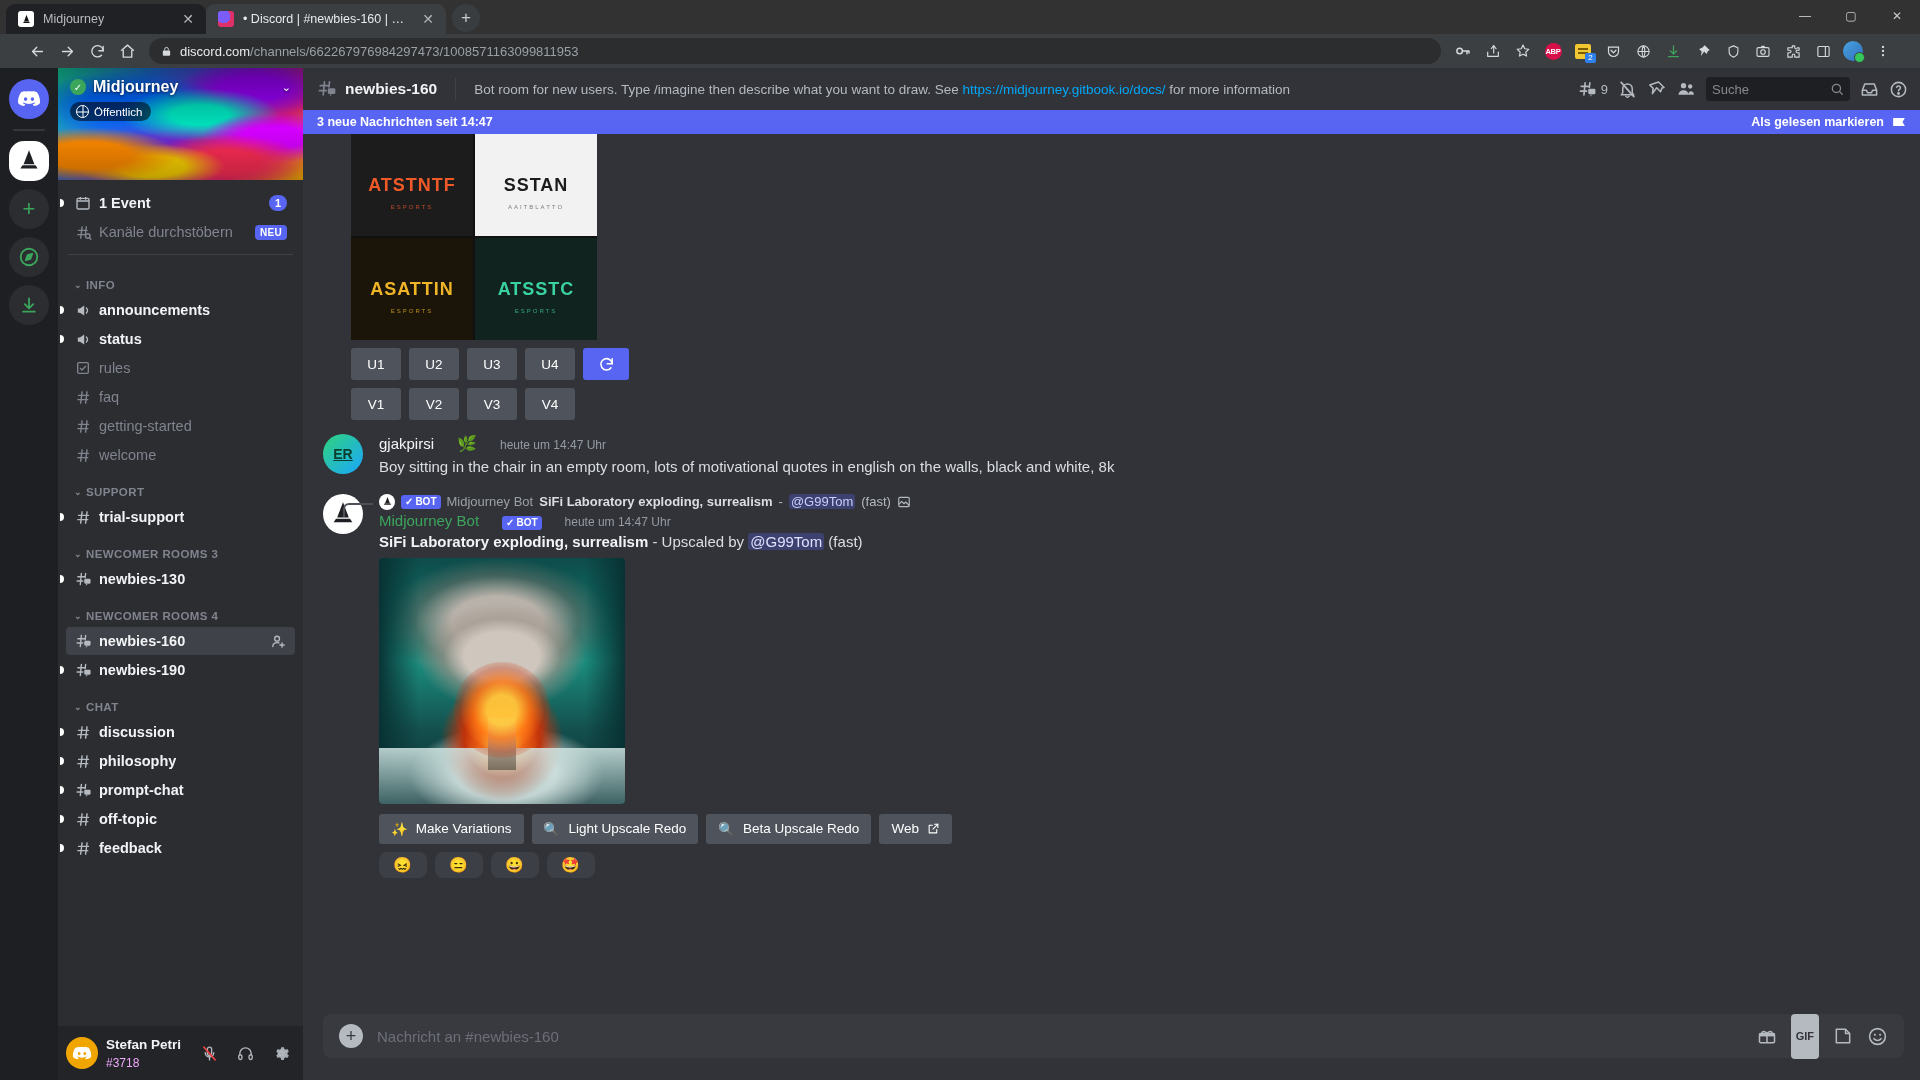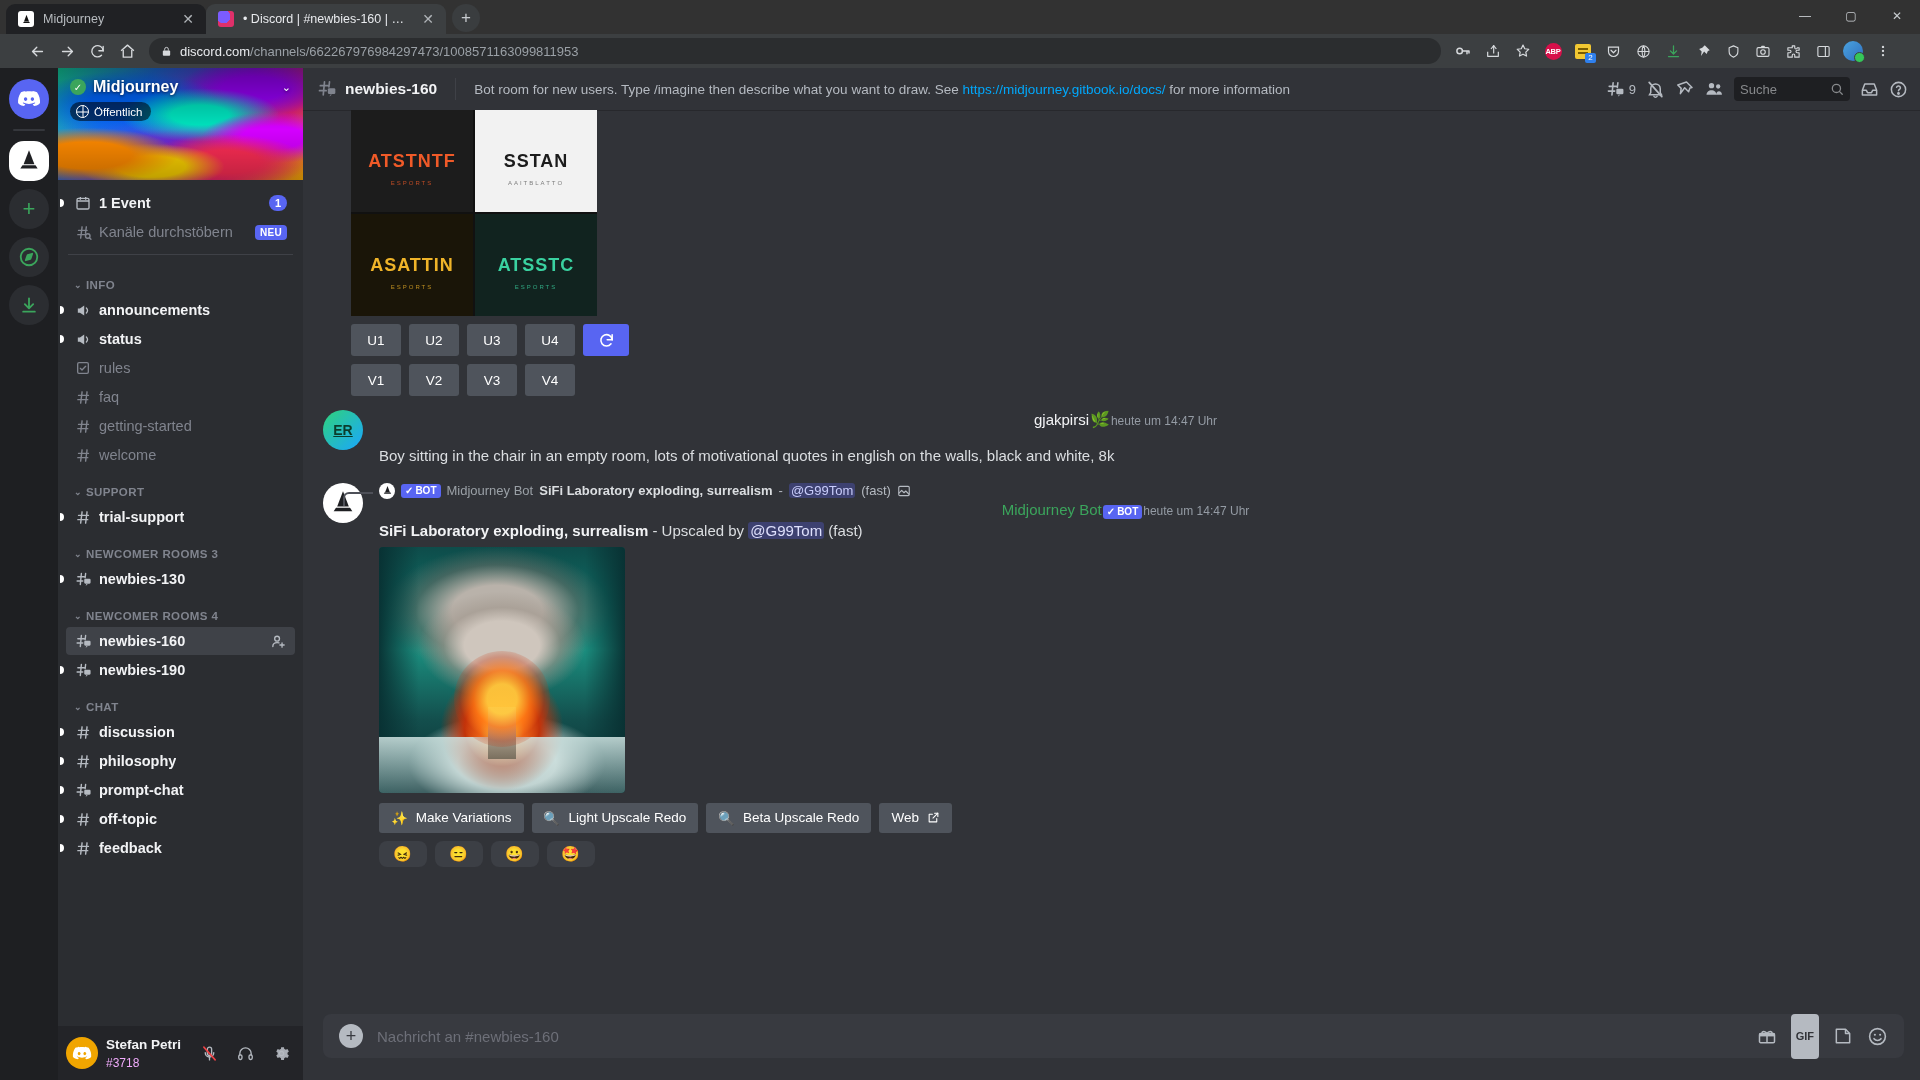--- a/index.html
+++ b/index.html
@@ -203,21 +203,21 @@
   .ch-name { color:#f2f3f5; font-size:15.5px; font-weight:bold; }
   .ch-div { width:1px; height:22px; background:#3f4147; margin: 0 10px; }
   .ch-topic {
     color:#b5bac1; font-size:13.5px; white-space:nowrap; overflow:hidden;
     text-overflow:ellipsis; flex:1 1 auto; min-width:0;
   }
   .ch-topic a { color:#00a8fc; text-decoration:none; }
   .ch-tools { display:flex; align-items:center; gap:10px; flex:0 0 auto; }
   .ch-ico { color:#b5bac1; display:flex; align-items:center; gap:4px; font-size:13px; }
   .searchbox {
-    width: 116px; height: 24px; background:#1e1f22; border-radius:4px;
+    width: 144px; height: 24px; background:#1e1f22; border-radius:4px;
     display:flex;align-items:center; padding:8px 6px; gap:6px;
     color:#87898c; font-size:13px;
   }
   .searchbox .st { flex:1 1 auto; }
 
   .notifbar {
     height: 24px; flex: 0 0 24px; background: #5865f2; color: #fff;
     display:flex; align-items:center; justify-content: space-between;
     padding: 0 14px; font-size: 12.5px; font-weight: bold;
   }
@@ -252,25 +252,25 @@
   .mjbtn.icononly { min-width:46px; padding:0; }
 
   .msg { display:flex; gap: 16px; padding: 14px 48px 2px 20px; }
   .msg-av {
     width: 40px; height: 40px; border-radius: 50%; flex: 0 0 40px;
     display:flex;align-items:center;justify-content:center; overflow:hidden;
   }
   .av-er { background: linear-gradient(135deg,#2fd37a 0%, #1aa6ff 100%); color:#0b3d2c; font-weight:bold; font-size:14px;text-decoration:underline; }
   .av-mj { background:#fff; }
   .msg-body { flex:1 1 auto; min-width:0; }
-  .msg-head { display:flex; align-items:baseline; gap:1px;justify-content:center; }
+  .msg-head { display:flex; align-items:baseline; gap:23px; }
   .mname { font-size:15px; font-weight:500; color:#f2f3f5; }
   .mname.green { color:#3ba55c; }
   .mtime { font-size:12px; color:#949ba4; }
-  .mtext { color:#dbdee1; font-size:15px; line-height:1.38; margin-top:17px; }
+  .mtext { color:#dbdee1; font-size:15px; line-height:1.38; margin-top:4px; }
 
   .reply-ctx {
     display:flex; align-items:center; gap:6px; font-size:13px;
     color:#b5bac1; padding: 0 0 2px 0; position: relative;
   }
   .reply-spine {
     position:absolute; left:-36px; top:9px; width:30px; height:14px;
     border-left:2px solid #4e5058; border-top:2px solid #4e5058;
     border-top-left-radius:6px;
   }
@@ -826,20 +826,31 @@
           <span class="ch-ico">
             <svg width="19" height="19" viewBox="0 0 24 24" fill="none" stroke="currentColor" stroke-width="1.9" stroke-linecap="round">
                 <circle cx="12" cy="12" r="9"></circle>
                 <path d="M9.6 9.2a2.5 2.5 0 0 1 4.8.8c0 1.7-2.4 2-2.4 3.5"></path>
                 <circle cx="12" cy="17" r=".9" fill="currentColor"></circle>
               </svg>
           </span>
         </span>
       </div>
 
+      <div class="notifbar">
+        <span>3 neue Nachrichten seit 14:47</span>
+        <span class="right">
+          <span>Als gelesen markieren</span>
+          <span>
+            <svg width="14" height="12" viewBox="0 0 24 20" fill="#fff">
+                <path d="M2 3h20l-4 7 4 7H2z"></path>
+              </svg>
+          </span>
+        </span>
+      </div>
 
       <div class="messages">
 
         <div>
           <div class="grid-imgs">
             <div class="gi gi1">
               <span class="gl">ATSTNTF</span>
               <span class="gsub" style="color:#f05a28">ESPORTS</span>
             </div>
             <div class="gi gi2">

